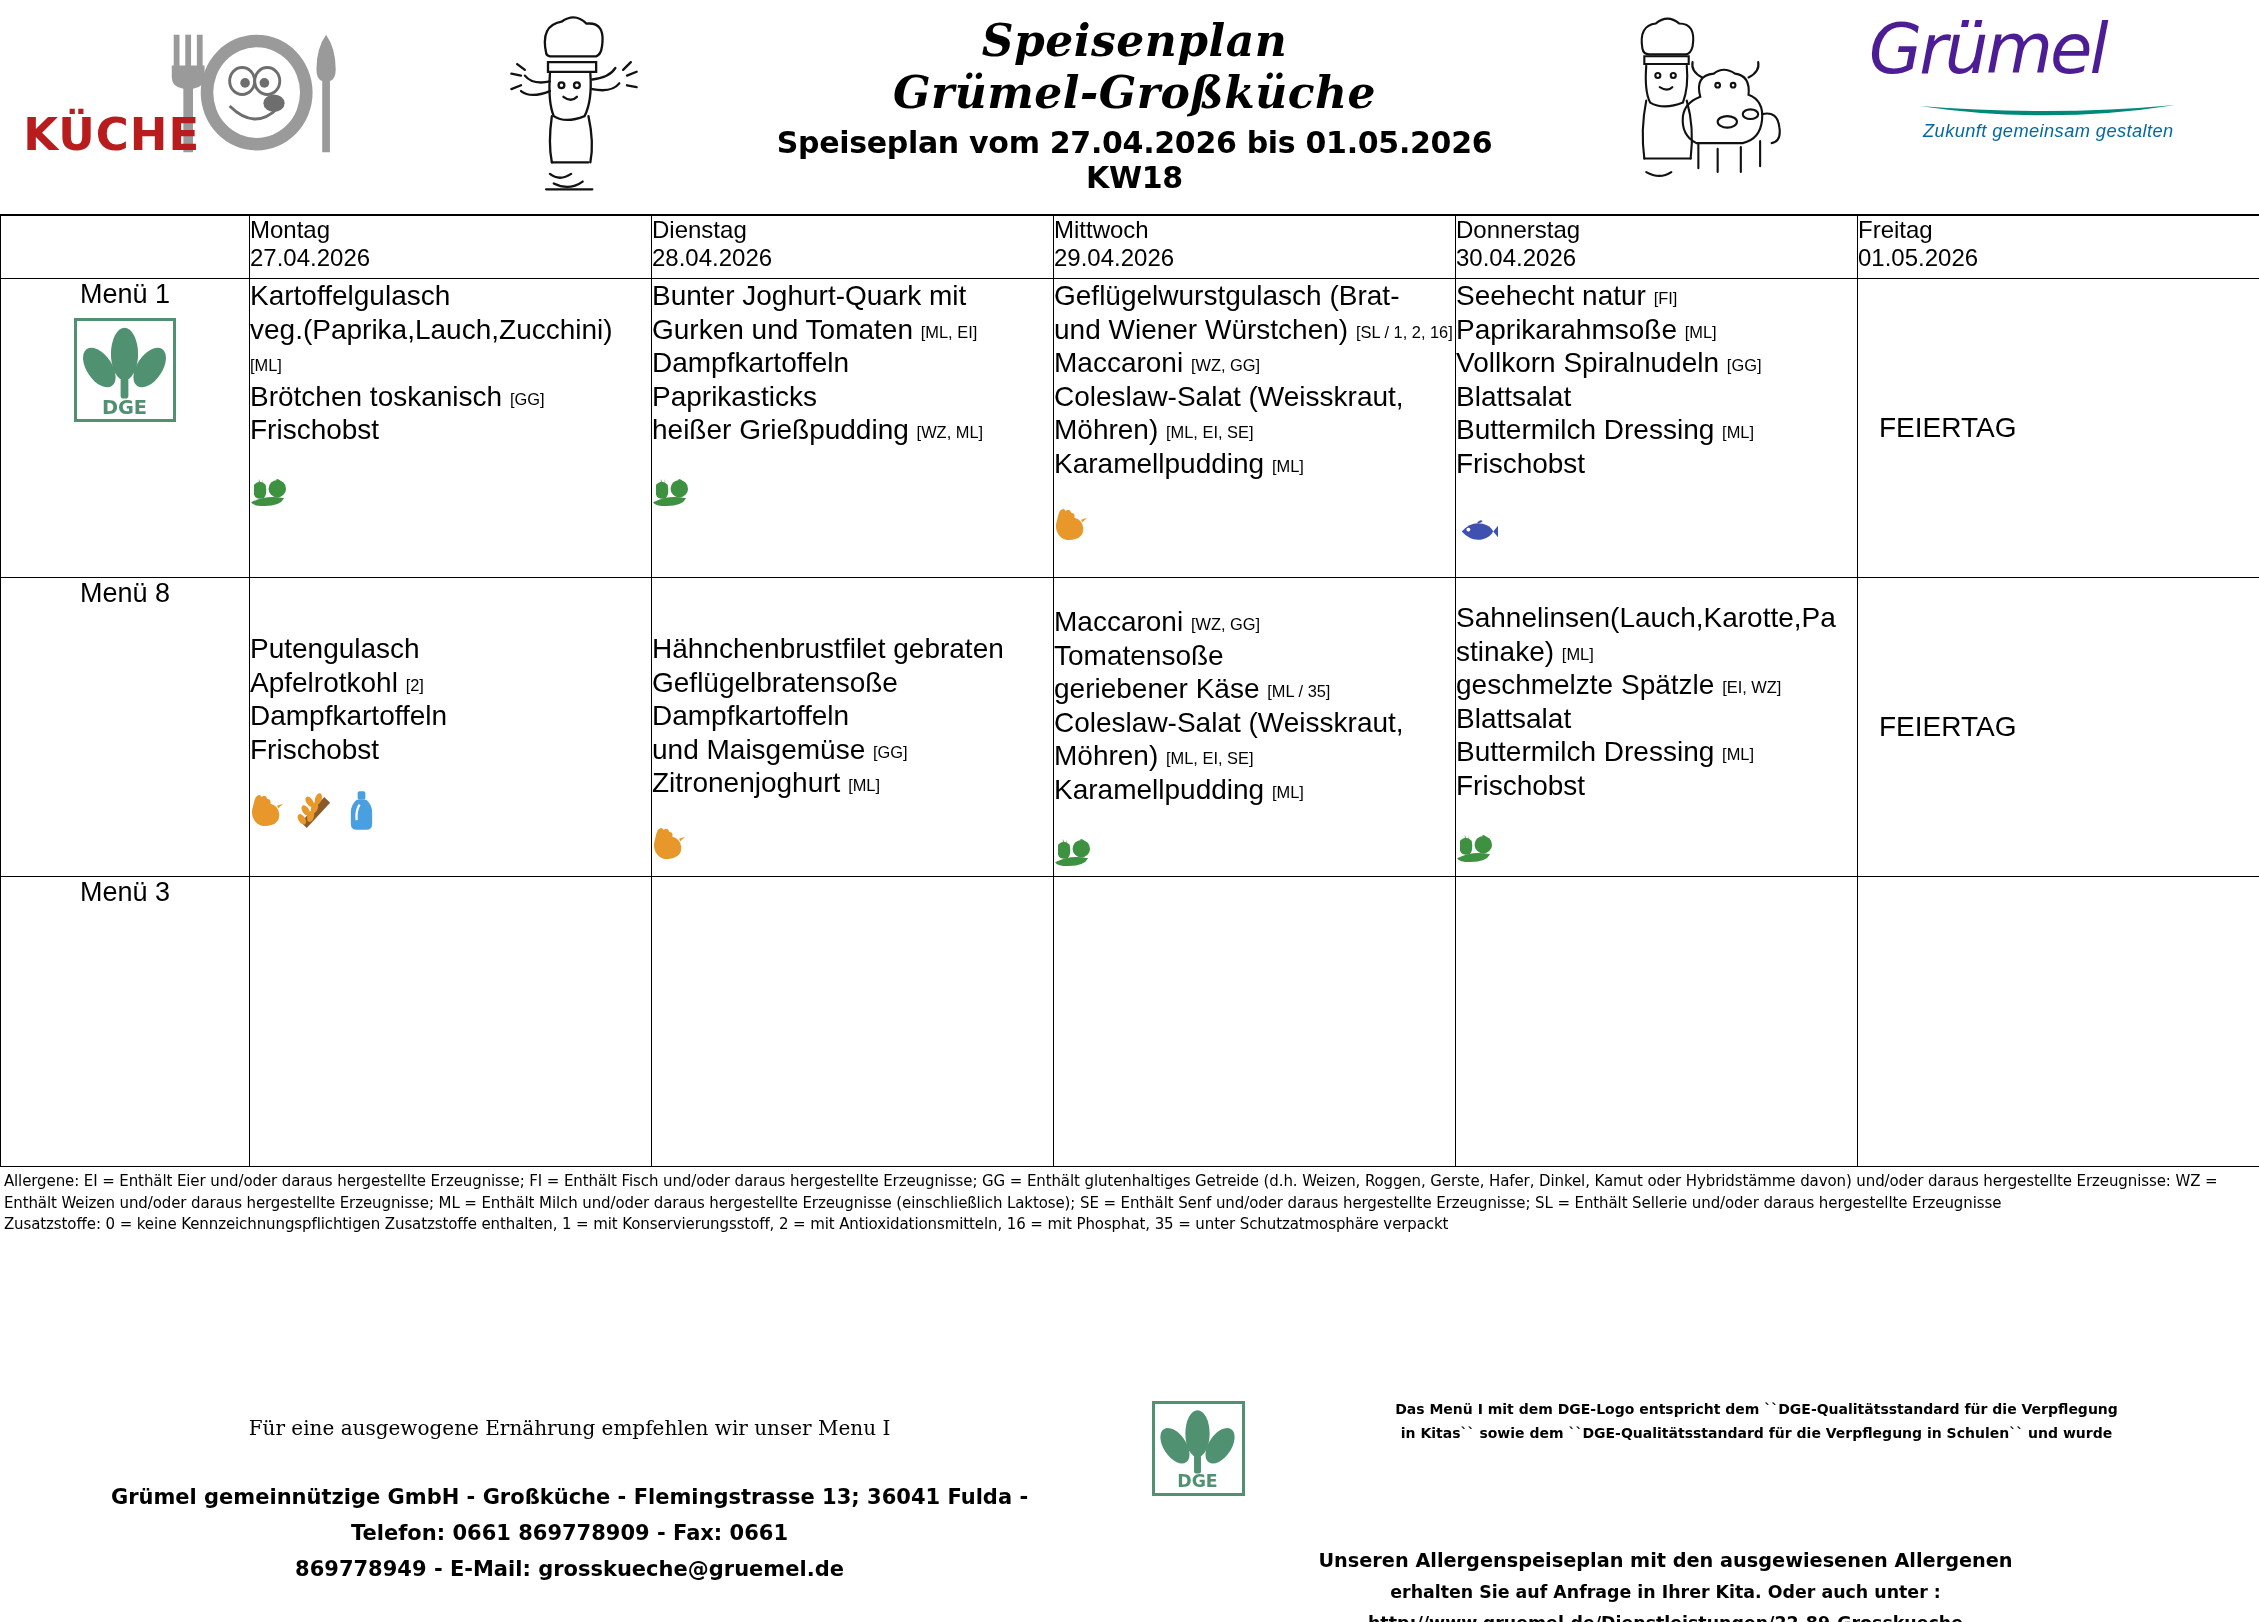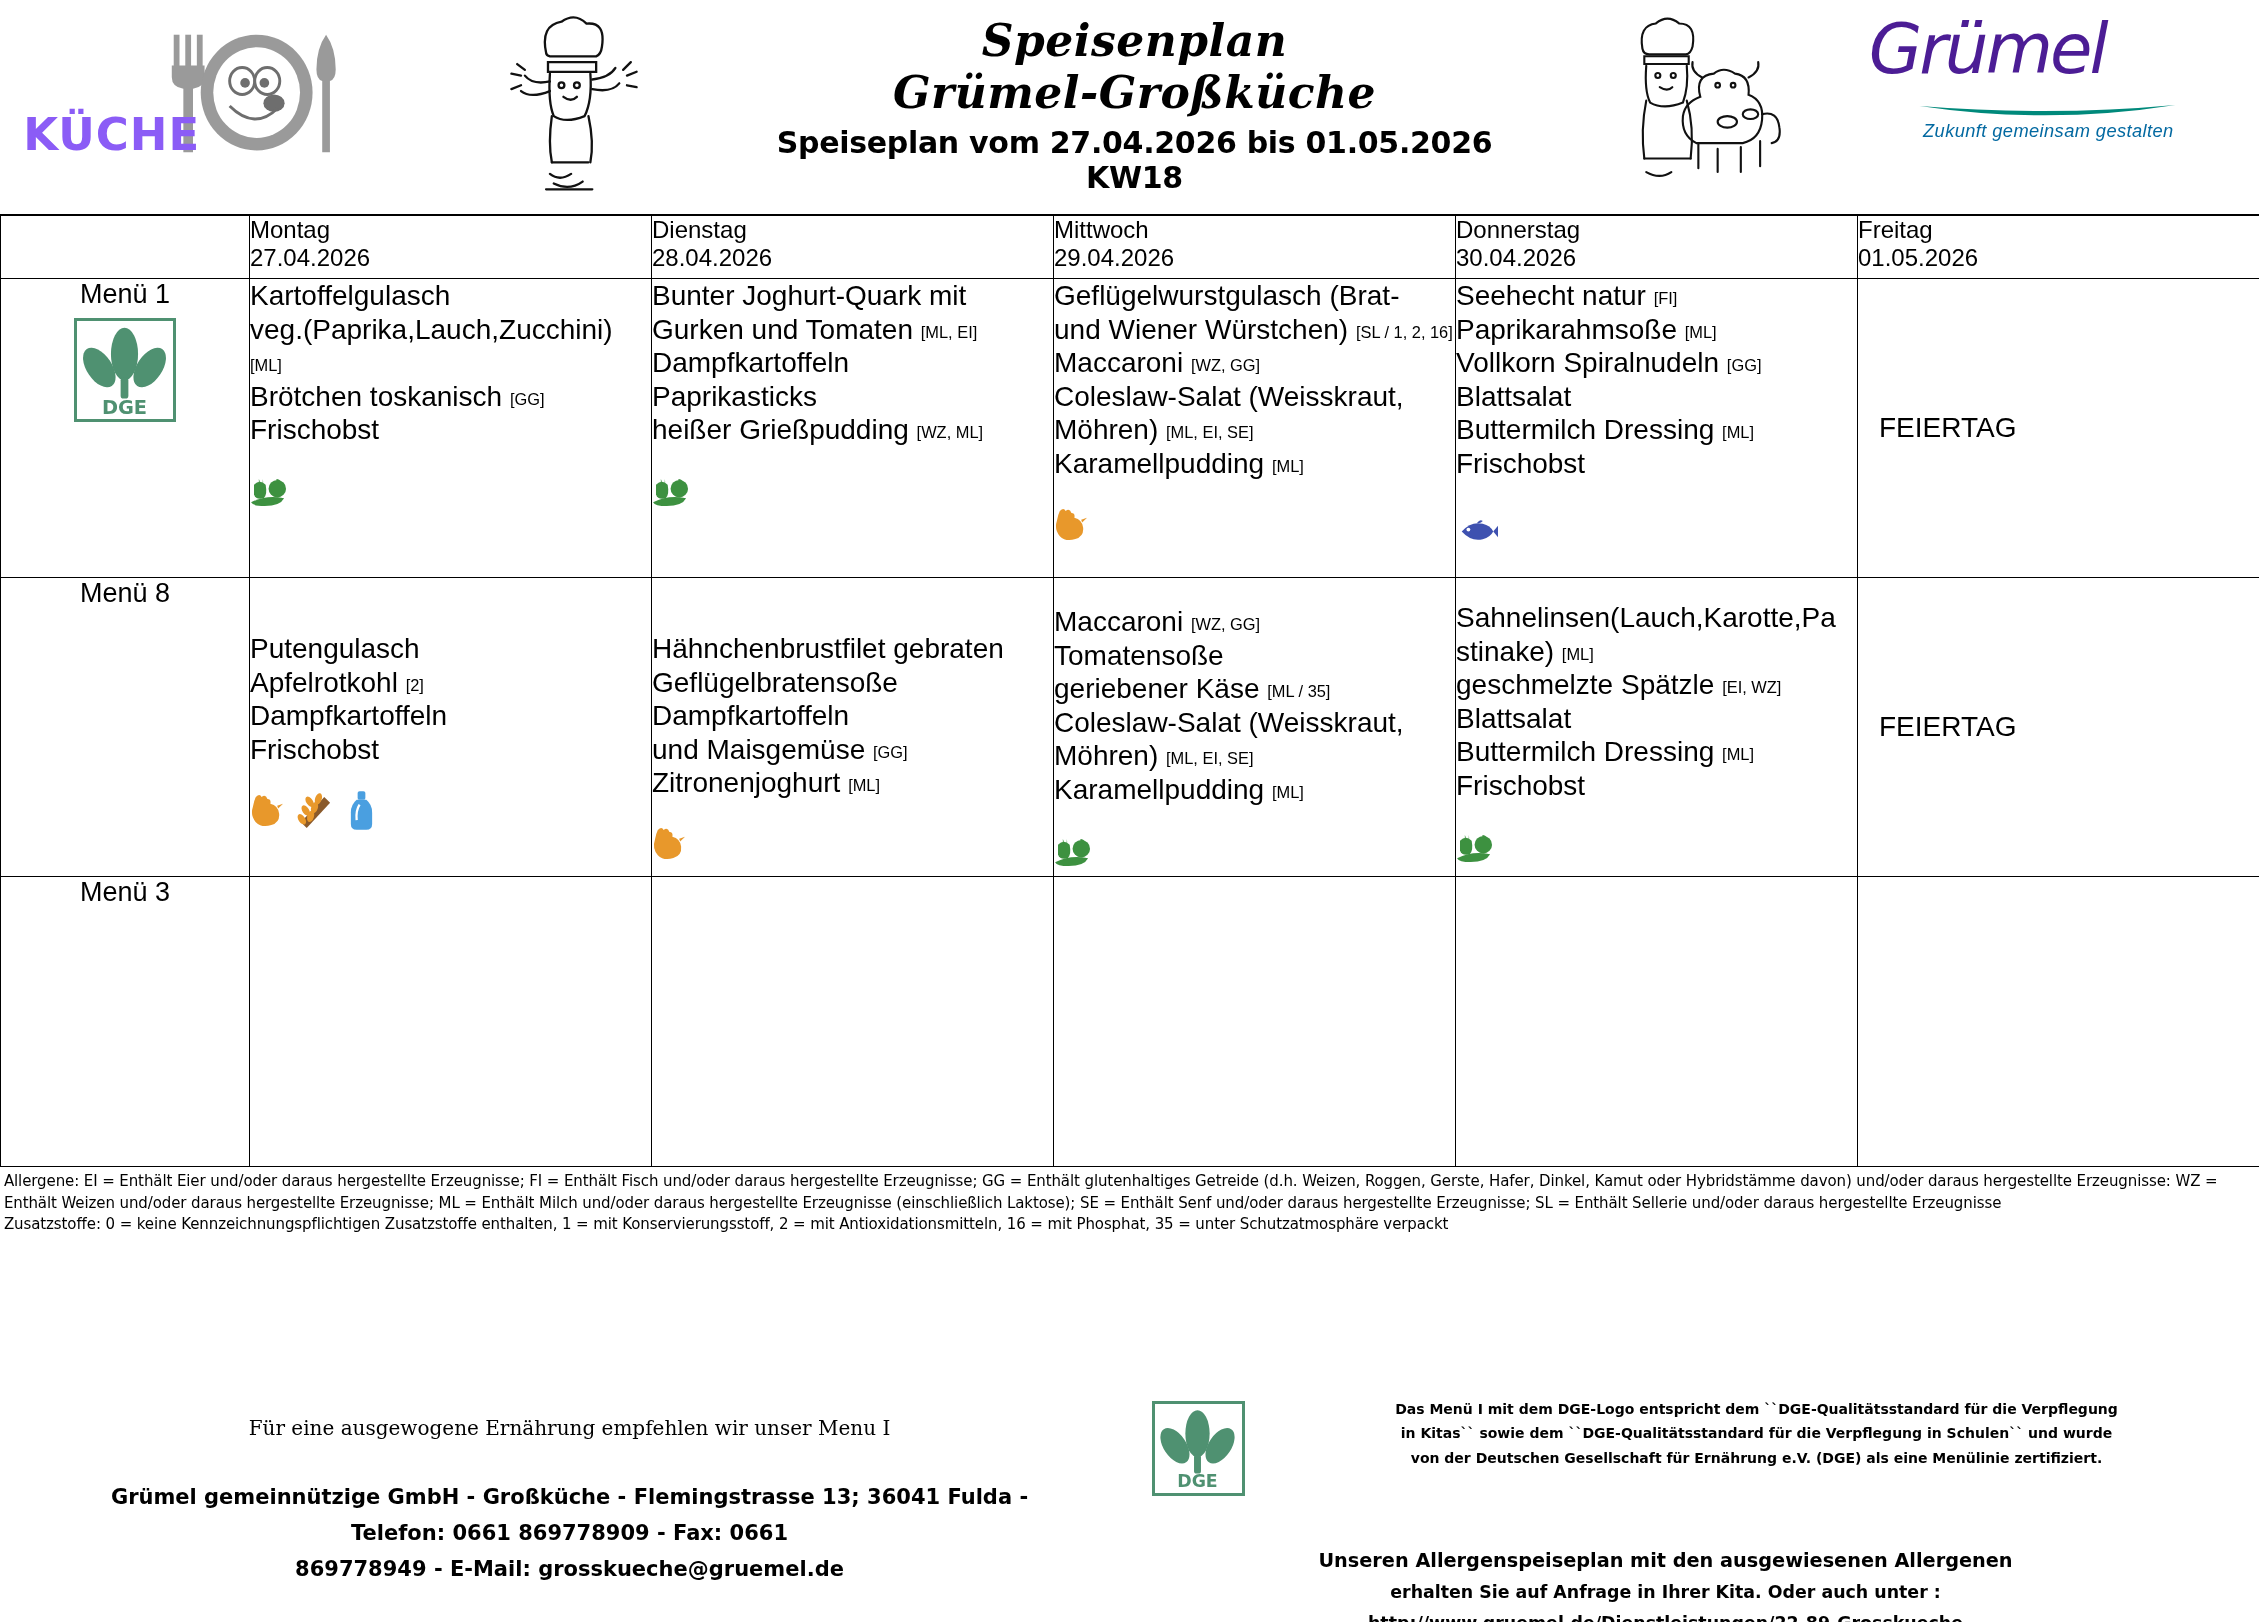--- a/index.html
+++ b/index.html
@@ -31,21 +31,21 @@
     height: 135px;
   }
   .kueche-word {
     position: absolute;
     left: 3.9px;
     top: 81px;
     font-family: "DejaVu Sans", sans-serif;
     font-weight: bold;
     font-size: 45px;
     letter-spacing: 1px;
-    color: #8b5cf6;
+    color: #b91c1c;
   }
   .chef-clip {
     position: absolute;
     left: 492px;
     top: 13.5px;
     width: 164px;
     height: 183px;
   }
   .title-block {
     position: absolute;
@@ -650,21 +650,20 @@
             <ellipse cx="23" cy="48" rx="13" ry="23" transform="rotate(-34 23 48)"></ellipse>
             <ellipse cx="75" cy="48" rx="13" ry="23" transform="rotate(34 75 48)"></ellipse>
             <rect x="45" y="58" width="8" height="22" rx="3"></rect>
           </g>
           <text x="49" y="96" text-anchor="middle" font-family="DejaVu Sans, sans-serif" font-size="20" font-weight="bold" fill="#4f9171">DGE</text>
         </svg>
       </div>
       <div class="dge-text">
         <div>Das Menü I mit dem DGE-Logo entspricht dem ``DGE-Qualitätsstandard für die Verpflegung</div>
         <div>in Kitas`` sowie dem ``DGE-Qualitätsstandard für die Verpflegung in Schulen`` und wurde</div>
-        <div>von der Deutschen Gesellschaft für Ernährung e.V. (DGE) als eine Menülinie zertifiziert.</div>
       </div>
     </div>
 
     <div class="allerg-block">
       <div>Unseren Allergenspeiseplan mit den ausgewiesenen Allergenen</div>
       <div class="sm">erhalten Sie auf Anfrage in Ihrer Kita. Oder auch unter :</div>
       <div class="sm">http://www.gruemel.de/Dienstleistungen/22-89-Grosskueche</div>
     </div>
   </div>
 </div>

